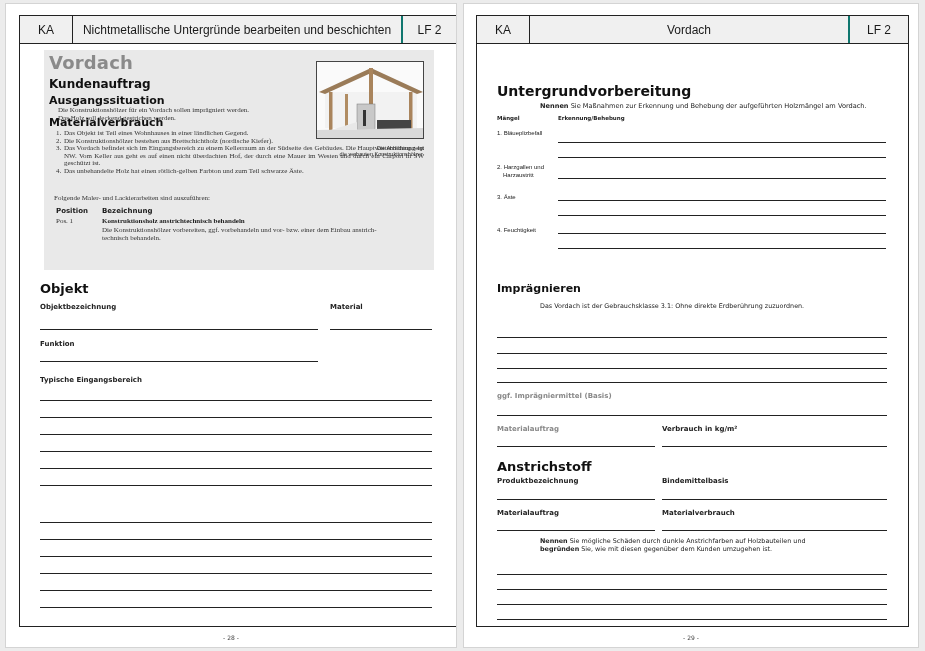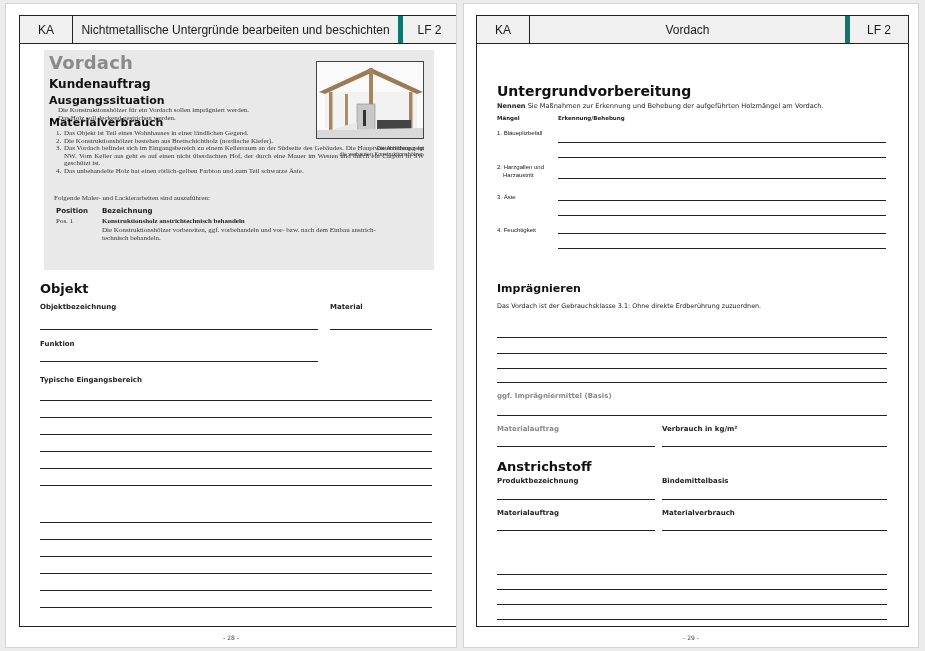--- a/index.html
+++ b/index.html
@@ -10,38 +10,38 @@
   #page-left { left: 5px; width: 452px; }
   #page-right { left: 463px; width: 456px; }
 
   .frame { position: absolute; border: 1px solid #222; }
   #page-left .frame { left: 13px; top: 11px; width: 437px; height: 612px; border-right: none; }
   #page-right .frame { left: 12px; top: 11px; width: 433px; height: 612px; }
 
   .hdr { position: absolute; left: 0; top: 0; right: 0; height: 28px; background: #f0f0f0; border-bottom: 1px solid #222; display: flex; font-family: "Liberation Sans", sans-serif; font-size: 12px; }
   .hdr div { display: flex; align-items: center; justify-content: center; height: 100%; }
   .hdr .ka { width: 53px; border-right: 1px solid #222; }
-  .hdr .title { flex: 1; border-right: 5px solid #0f766e; }
+  .hdr .title { flex: 1; border-right: 2px solid #0f766e; }
   .hdr .lf { width: 53px; }
   #page-right .hdr .lf { width: 58px; }
 
   .pnum { position: absolute; bottom: 6px; left: 0; right: 0; text-align: center; font-size: 6px; color: #444; }
 
   
   .task-box { position: absolute; left: 24px; top: 34px; width: 390px; height: 220px; background: #e9e9e9; }
   .big-title { position: absolute; left: 5px; top: 2px; font-family: "DejaVu Sans", sans-serif; font-weight: bold; font-size: 18px; color: #8a8a8a; letter-spacing: 0.2px; }
   .h2 { position: absolute; font-weight: bold; color: #111; }
   .small-serif { font-family: "Liberation Serif", serif; font-size: 7px; color: #333; line-height: 7.5px; }
 
   .photo { position: absolute; left: 272px; top: 11px; width: 108px; height: 78px; border: 1px solid #444; background: #fff; overflow: hidden; }
   .photo-caption { position: absolute; left: 255px; top: 95px; width: 125px; text-align: right; font-family: "Liberation Sans", sans-serif; font-size: 5.5px; line-height: 6px; color: #222; }
 
   .label { position: absolute; font-weight: bold; font-size: 7px; color: #222; }
   .hline { position: absolute; height: 1px; background: #222; }
-  .instr { position: absolute; font-size: 6.6px; color: #222; line-height: 8px; }
+  .instr { position: absolute; font-size: 6.6px; color: #222; line-height: 8px; margin-left: 43px; }
   .instr b { font-weight: bold; }
 
   .sec-title { position: absolute; font-weight: bold; color: #111; }
   .grey-label { color: #888 !important; }
 </style>
 </head>
 <body>
 
 <div class="page" id="page-left">
   <div class="frame">
@@ -100,21 +100,21 @@
             <span>Das unbehandelte Holz hat einen rötlich-gelben Farbton und zum Teil schwarze Äste.</span>
           </div>
       </div>
 
       <div class="small-serif" style="position:absolute;left:10px;top:145px;">Folgende Maler- und Lackierarbeiten sind auszuführen:</div>
       <div style="position:absolute;left:12px;top:157px;font-weight:bold;font-size:7px;">Position</div>
       <div style="position:absolute;left:58px;top:157px;font-weight:bold;font-size:7px;">Bezeichnung</div>
       <div class="small-serif" style="position:absolute;left:12px;top:168px;">Pos. 1</div>
       <div class="small-serif" style="position:absolute;left:58px;top:168px;font-weight:bold;color:#222;">Konstruktionsholz anstrichtechnisch behandeln</div>
       <div class="small-serif" style="position:absolute;left:58px;top:177px;width:328px;">
-        <div>Die Konstruktionshölzer vorbereiten, ggf. vorbehandeln und vor- bzw. nach dem Einbau anstrich-</div>
+        <div>Die Konstruktionshölzer vorbereiten, ggf. vorbehandeln und vor- bzw. einer dem Einbau anstrich-</div>
         <div>technisch behandeln.</div>
       </div>
     </div>
 
     <div class="sec-title" style="left:20px;top:265px;font-size:13px;">Objekt</div>
     <div class="label" style="left:20px;top:287px;">Objektbezeichnung</div>
     <div class="label" style="left:310px;top:287px;">Material</div>
     <div class="hline" style="left:20px;top:313px;width:278px;"></div>
     <div class="hline" style="left:310px;top:313px;width:102px;"></div>
     <div class="label" style="left:20px;top:324px;">Funktion</div>
@@ -185,19 +185,23 @@
     <div class="sec-title" style="left:20px;top:443px;font-size:13px;">Anstrichstoff</div>
     <div class="label" style="left:20px;top:461px;">Produktbezeichnung</div>
     <div class="label" style="left:185px;top:461px;">Bindemittelbasis</div>
     <div class="hline" style="left:20px;top:483px;width:158px;"></div>
     <div class="hline" style="left:185px;top:483px;width:225px;"></div>
     <div class="label" style="left:20px;top:493px;">Materialauftrag</div>
     <div class="label" style="left:185px;top:493px;">Materialverbrauch</div>
     <div class="hline" style="left:20px;top:514px;width:158px;"></div>
     <div class="hline" style="left:185px;top:514px;width:225px;"></div>
 
+    <div class="instr" style="left:20px;top:522px;font-size:6.4px;line-height:7.5px;">
+      <div><b>Nennen</b><span> Sie mögliche Schäden durch dunkle Anstrichfarben auf Holzbauteilen und</span></div>
+      <div><b>begründen</b><span> Sie, wie mit diesen gegenüber dem Kunden umzugehen ist.</span></div>
+    </div>
     <div class="hline" style="left:20px;top:558px;width:390px;"></div>
     <div class="hline" style="left:20px;top:573px;width:390px;"></div>
     <div class="hline" style="left:20px;top:588px;width:390px;"></div>
     <div class="hline" style="left:20px;top:603px;width:390px;"></div>
   </div>
   <div class="pnum">- 29 -</div>
 </div>
 
 </body></html>

